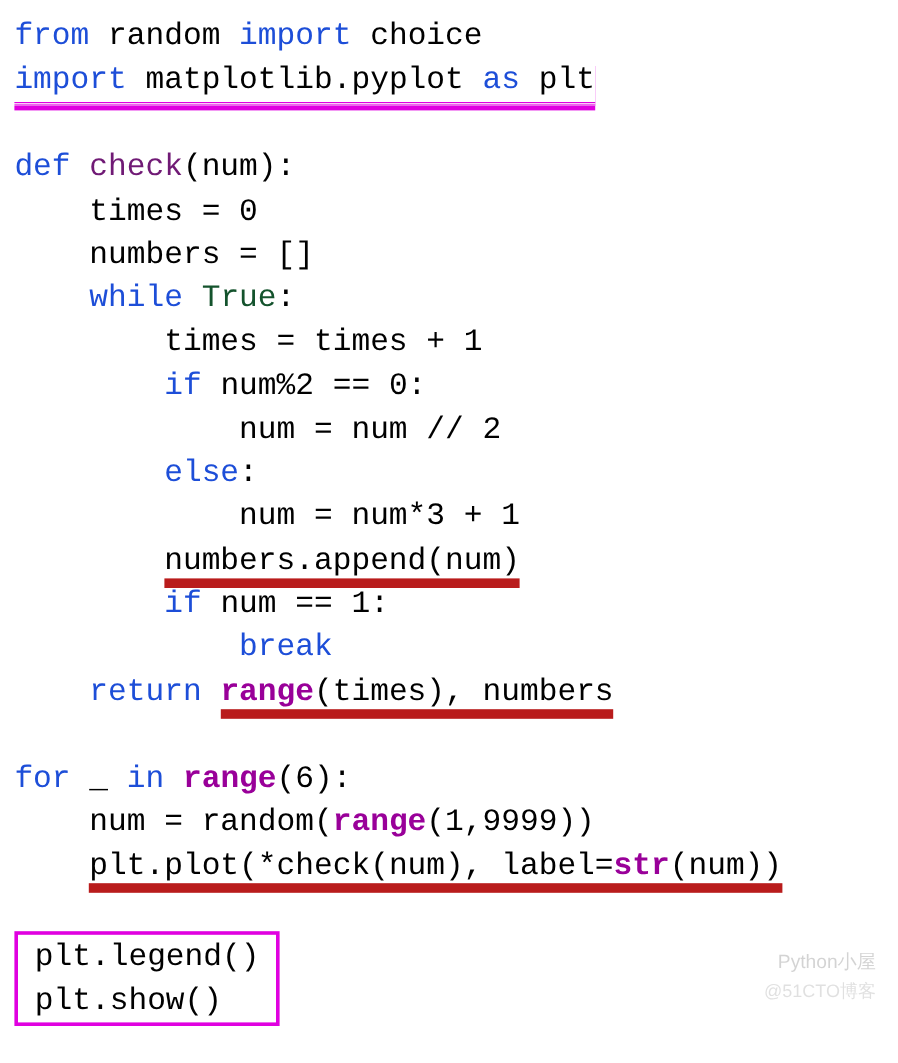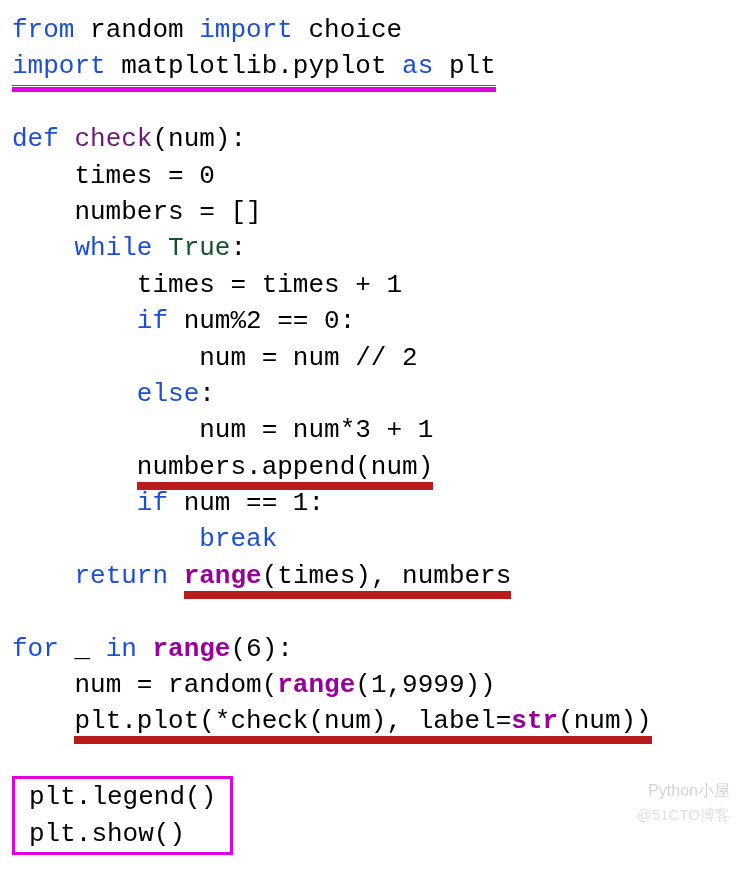--- a/index.html
+++ b/index.html
@@ -32,21 +32,21 @@
     box-shadow: 0 4px 0 0 #e000e0;
   }
   .box-magenta {
     border: 3px solid #e000e0;
     display: inline-block;
     padding: 0 14px;
   }
   .watermark {
     position: absolute;
     right: 18px;
-    bottom: 42px;
+    bottom: 30px;
     text-align: right;
     font-family: sans-serif;
     opacity: 0.25;
     pointer-events: none;
   }
   .watermark .line1 { font-size: 16px; color: #555; }
   .watermark .line2 { font-size: 15px; color: #888; margin-top: 2px;}
 </style>
 </head>
 <body>

